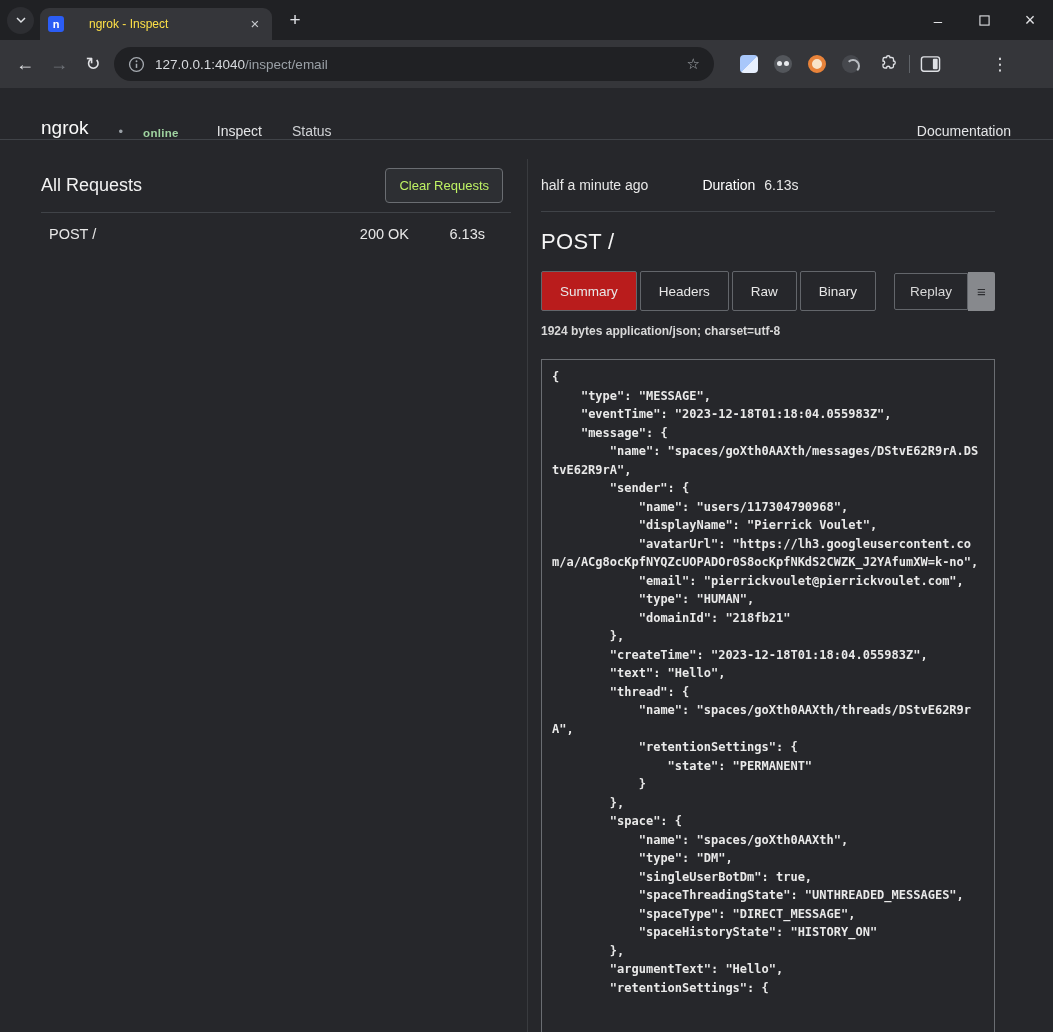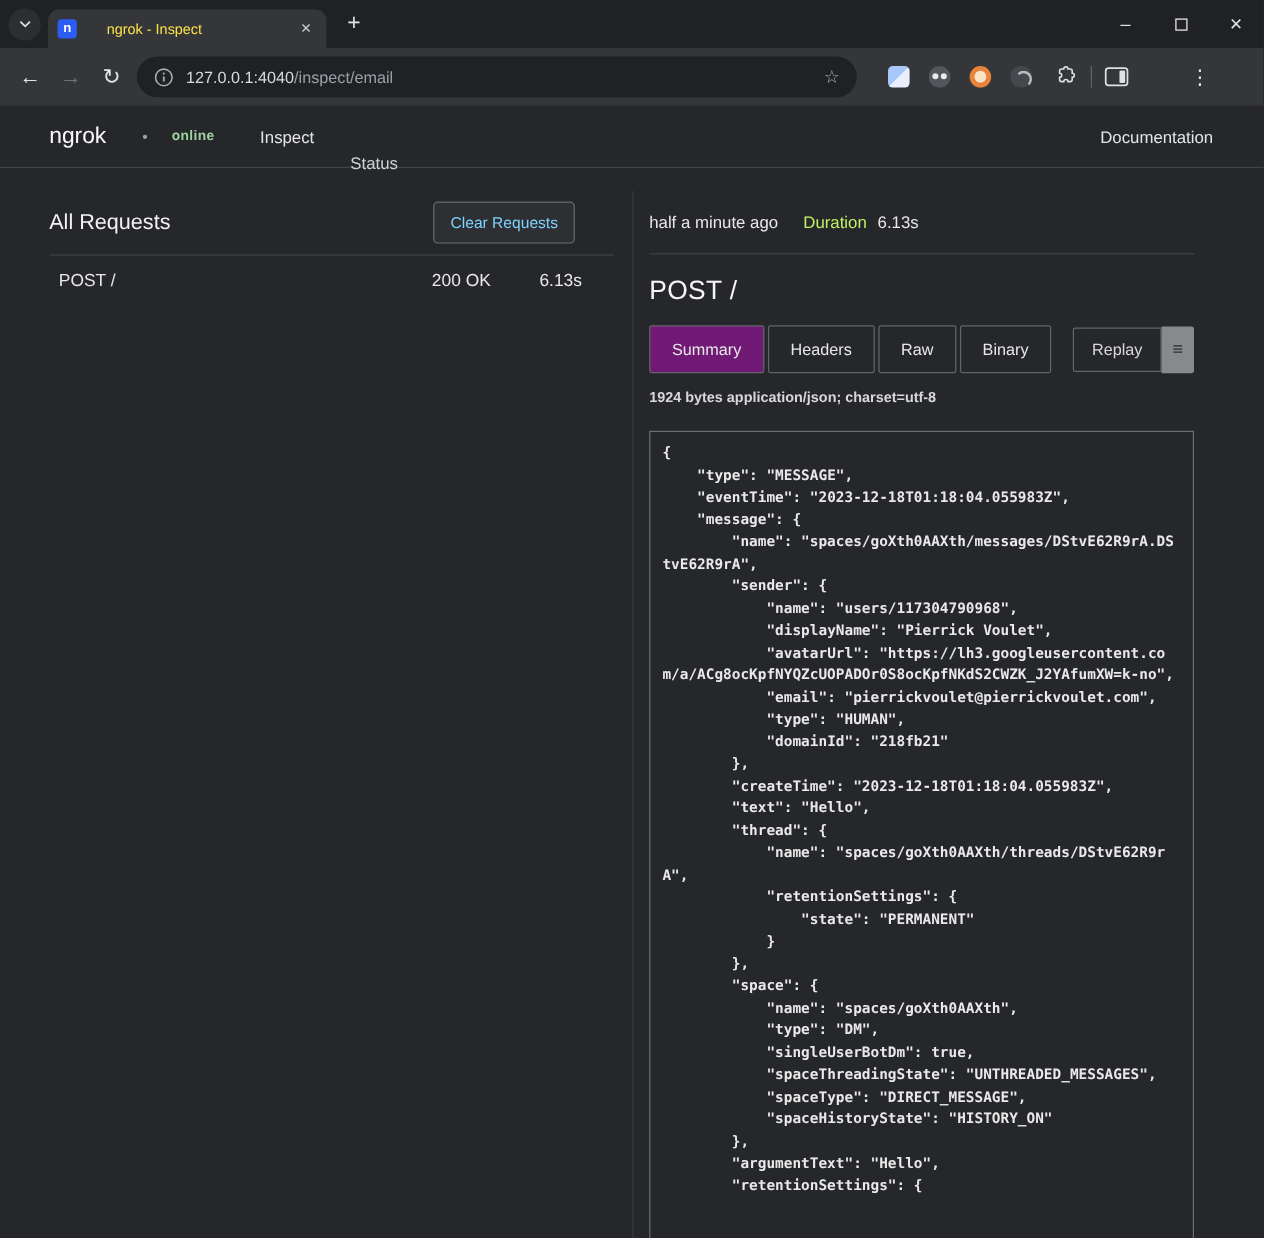--- a/index.html
+++ b/index.html
@@ -44,57 +44,57 @@
   .ext-ring { width:18px; height:18px; border-radius:50%; border:4px solid #e8833a; background:#f8e3c9; }
   .ext-swirl { width:18px; height:18px; border-radius:50%; background:#46484d; position:relative; }
   .ext-swirl:before { content:""; position:absolute; left:4px; top:4px; width:10px; height:10px;
     border-radius:50%; border:2px solid #b9bdc2; border-bottom-color:transparent; border-left-color:transparent; }
   .tb-divider { width:1px; height:18px; background:#5f6368; margin:0 10px 0 12px; }
   .avatar { width:26px; height:26px; border-radius:50%; margin-left:12px;
     background:radial-gradient(circle at 50% 35%, #e9c9a8 0 38%, #8a6ketchup 0), radial-gradient(circle at 50% 40%, #e6c39c 0 40%, #7c5b47 41% 100%); }
   .kebab { width:30px; text-align:center; color:#e2e3e6; font-size:17px; margin-left:6px; }
 
   
-  .site-header { height:52px; border-bottom:1px solid #404348; display:flex; align-items:center; padding:0 42px 0 41px; }
+  .site-header { height:52px; border-bottom:1px solid #404348; display:flex; align-items:flex-end; padding:0 42px 0 41px; }
   .brand { color:#fafafa; font-size:19px; }
   .dot { color:#9aa0a6; font-size:13px; margin-left:30px; }
   .online { color:#9fd3a0; font-size:11.5px; font-weight:bold; margin-left:20px; letter-spacing:.3px; }
   .nav-link { color:#e4e5e7; font-size:14px; margin-left:38px; }
   .nav-link.secondary { color:#cfd1d4; margin-left:30px;margin-top:44px; }
   .docs-link { margin-left:auto; color:#e4e5e7; font-size:14px; }
 
   
   .content { padding:19px 42px 0 41px; }
   .filter-input { width:100%; height:33px; background:transparent; border:1px solid #5a5d62; border-radius:3px;
     color:#e8e8e8; padding:0 12px; font-size:14px; outline:none; }
   .filter-input::placeholder { color:#8a8d92; }
 
   .columns { display:flex; align-items:stretch; }
   .left-col { width:470px; flex:0 0 470px; }
   .right-col { margin-left:16px; border-left:1px solid #393b3f; padding-left:13px; width:468px; flex:0 0 468px; }
 
   .panel-header { height:54px; display:flex; align-items:center; border-bottom:1px solid #404348; }
   .panel-title { color:#f2f2f2; font-size:18px; }
-  .clear-btn { margin-left:auto; margin-right:32px; background:#2d2f33; border:1px solid #6a6d72; border-radius:4px;
-    color:#7dd3fc; font-size:13px; padding:9px 13px; font-family:inherit; }
+  .clear-btn { margin-left:auto; margin-right:8px; background:#2d2f33; border:1px solid #6a6d72; border-radius:4px;
+    color:#bef264; font-size:13px; padding:9px 13px; font-family:inherit; }
   .request-row { height:42px; display:flex; align-items:center; padding:0 8px; font-size:14.5px; color:#e8e8e8; }
   .req-status { margin-left:auto; }
   .req-dur { width:76px; text-align:right; margin-right:18px; }
 
   .meta-row { height:53px; display:flex; align-items:center; border-bottom:1px solid #404348; font-size:14px; }
   .time-ago { color:#e8e8e8; }
-  .dur-label { color:#bef264; margin-left:21px; }
+  .dur-label { color:#ffffff; margin-left:54px; }
   .dur-value { color:#e8e8e8; margin-left:9px; }
 
   .detail-title { color:#f5f5f5; font-size:22px; margin-top:17px; letter-spacing:.3px; }
 
   .tabs-row { margin-top:16px; display:flex; align-items:center; }
   .tab-btn { height:40px; padding:0 18px; border:1px solid #63666b; border-radius:2px; margin-right:3px;
     display:flex; align-items:center; color:#e8e8e8; font-size:13.5px; background:transparent; }
-  .tab-btn.active { background:#701a75; }
+  .tab-btn.active { background:#b91c1c; }
   .replay-group { margin-left:auto; display:flex; align-items:center; }
   .replay-btn { height:37px; padding:0 15px; border:1px solid #63666b; border-radius:2px 0 0 2px;
     display:flex; align-items:center; color:#d8d8d8; font-size:13.5px; background:transparent; }
   .replay-menu { width:27px; height:39px; background:#87898d; border-radius:0 2px 2px 0;
     display:flex; align-items:center; justify-content:center; color:#2c2d30; font-size:15px; font-weight:bold; }
 
   .bytes-line { margin-top:13px; font-size:12px; font-weight:bold; color:#d8d8d8; }
 
   .body-box { margin-top:21px; border:1px solid #6a6d72; padding:8px 10px; height:700px; width:454px; }
   .body-box pre { margin:0; font-family:"DejaVu Sans Mono", monospace; font-size:12px; line-height:18.5px;

